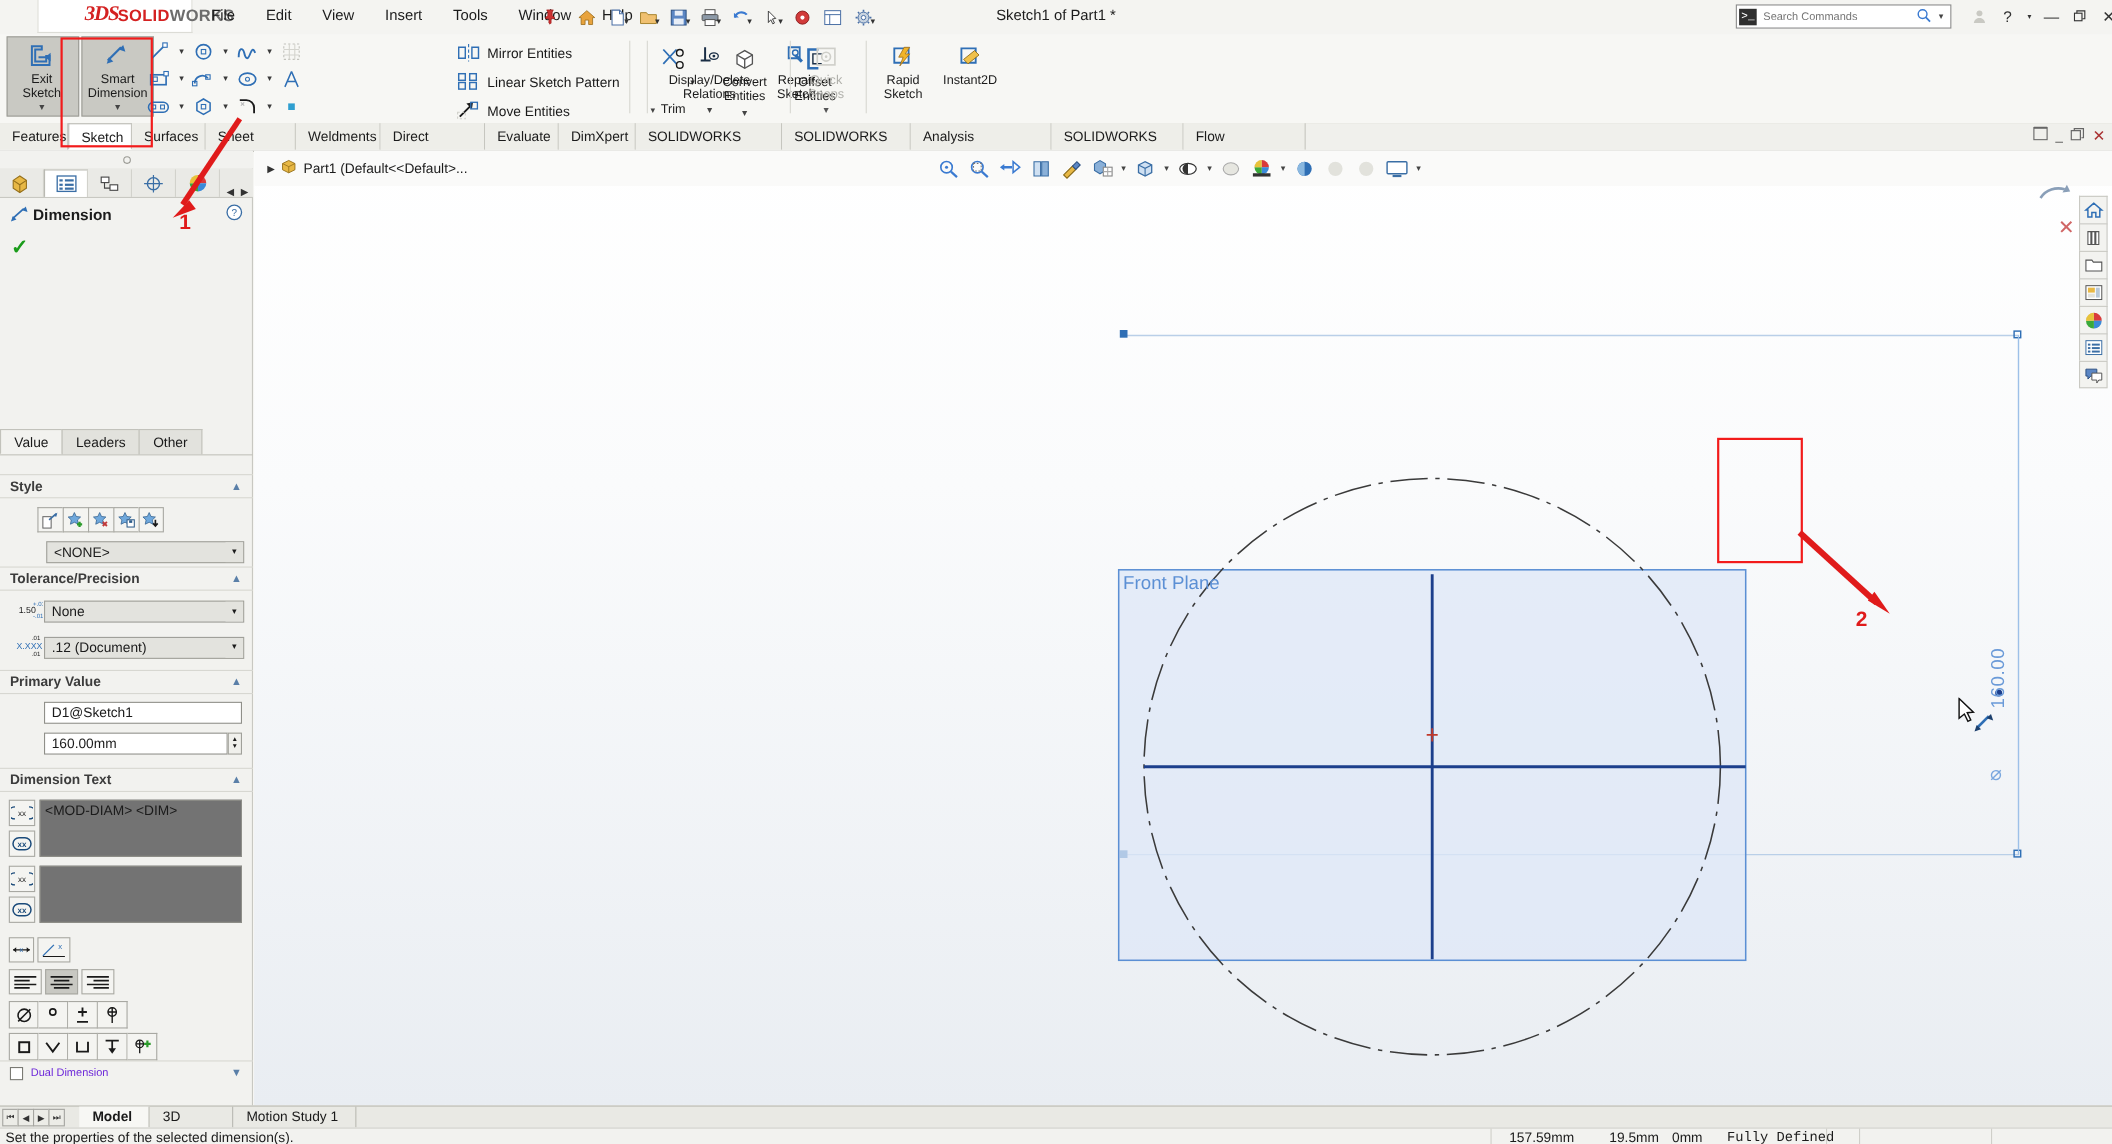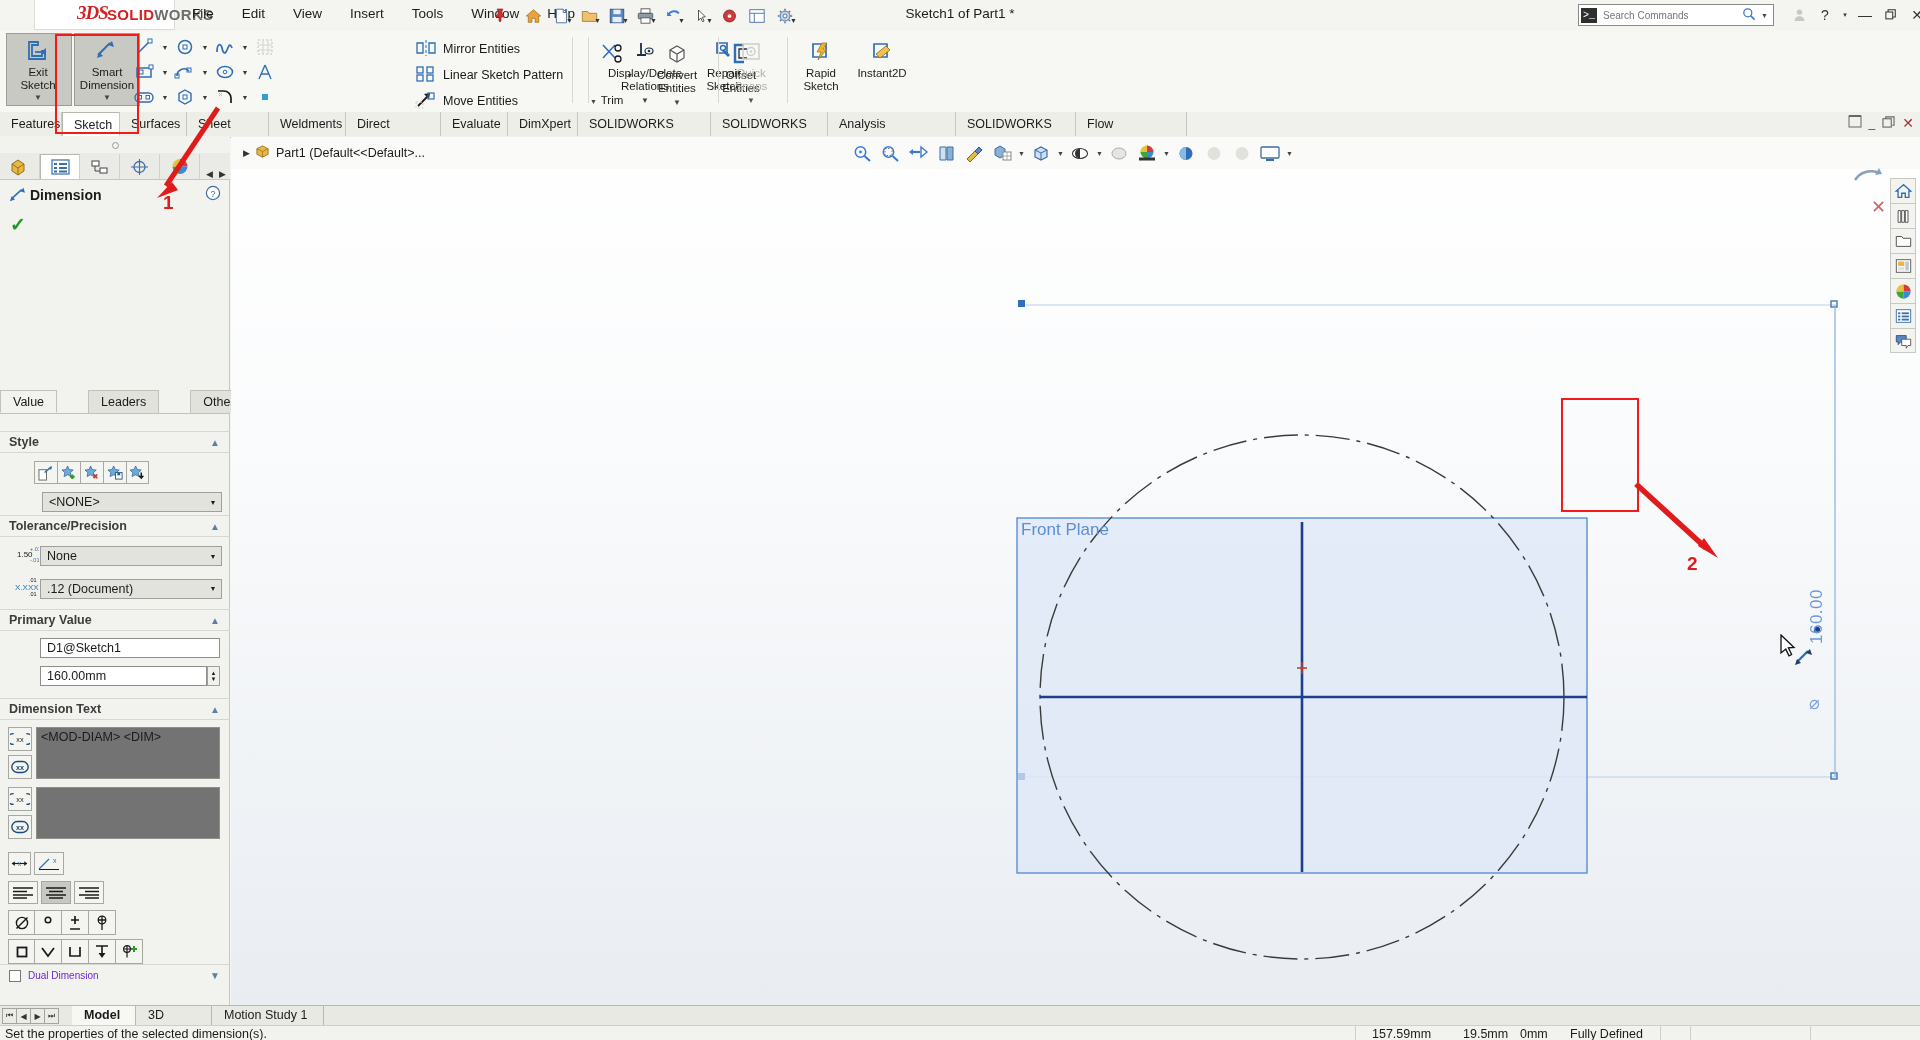--- a/index.html
+++ b/index.html
@@ -77,21 +77,21 @@
     border-right:1px solid #d2d2cc;box-sizing:border-box;}
   .lptab.active{background:#fff;border-top:1px solid #b9b9b2;border-left:1px solid #b9b9b2;}
   .lptab-nav{display:flex;align-items:center;gap:2px;margin-left:4px;}
   .lptab-nav span{font-size:9px;color:#333;padding:0 2px;}
 
   .pm-head{position:absolute;left:0;top:43px;width:230px;height:30px;display:flex;align-items:center;}
   .pm-head .t{margin-left:30px;font-weight:bold;font-size:14px;color:#1b1b1b;}
   .pm-help{position:absolute;right:8px;top:48px;width:16px;height:16px;}
   .pm-ok{position:absolute;left:10px;top:76px;font-size:19px;color:#1a9c1a;font-weight:bold;}
 
-  .vtabs{position:absolute;left:0;top:253px;width:272px;height:24px;display:flex;gap:32px;}
+  .vtabs{position:absolute;left:0;top:253px;width:272px;height:24px;display:flex;}
   .vtab{height:23px;line-height:23px;padding:0 12px;font-size:12.5px;background:#e2e2dd;
     border:1px solid #c2c2bb;border-bottom:none;box-sizing:border-box;margin-right:-1px;}
   .vtab.active{background:#f2f2ef;border-bottom:1px solid #f2f2ef;}
   .vtabline{position:absolute;left:0;top:276px;width:230px;height:1px;background:#c2c2bb;}
 
   .sec{position:absolute;left:0;width:230px;}
   .sec-hd{display:flex;align-items:center;height:22px;border-bottom:1px solid #d7d7d1;
     border-top:1px solid #d7d7d1;box-sizing:border-box;}
   .sec-hd .nm{margin-left:9px;font-weight:bold;font-size:12.5px;color:#3c3c3c;}
   .sec-hd .chev{margin-left:auto;margin-right:10px;color:#5a7fa8;font-size:10px;}
@@ -1139,19 +1139,19 @@
     <div class="btab" style="left:136px;width:76px;">3D Views</div>
     <div class="btab" style="left:212px;width:112px;">Motion Study 1</div>
   </div>
 
   <div class="statusbar">
     <div class="status-msg">Set the properties of the selected dimension(s).</div>
     <div class="status-div" style="left:1355px;"></div>
     <div class="status-r" style="left:1372px;">157.59mm</div>
     <div class="status-r" style="left:1463px;">19.5mm</div>
     <div class="status-r" style="left:1520px;">0mm</div>
-    <div class="status-r" style="left:1570px;">Fully Defined</div>
+    <div class="status-r" style="left:1570px;font-family:Liberation Mono, monospace;">Fully Defined</div>
     <div class="status-div" style="left:1660px;"></div>
     <div class="status-div" style="left:1690px;"></div>
     <div class="status-div" style="left:1810px;"></div>
   </div>
 
 </div>
 
 </body></html>

